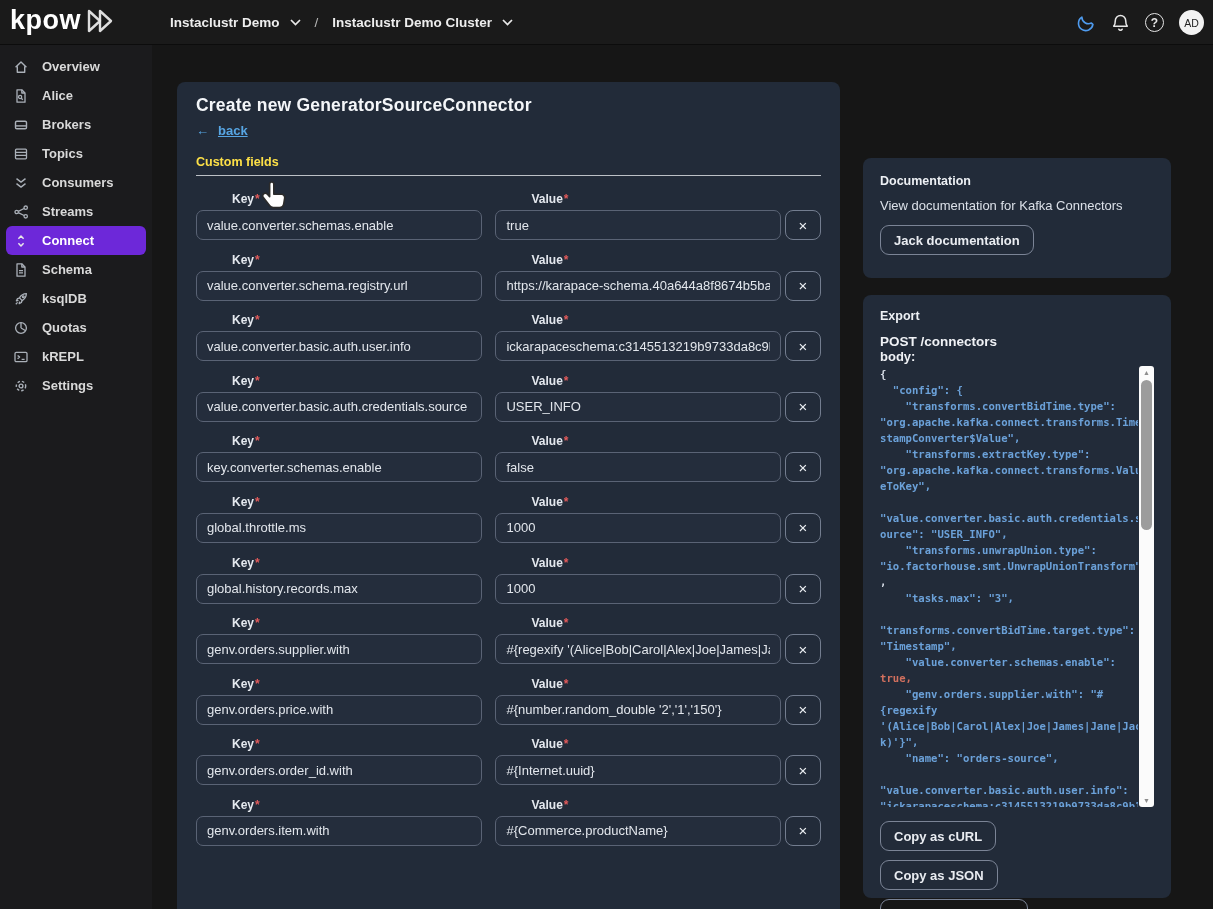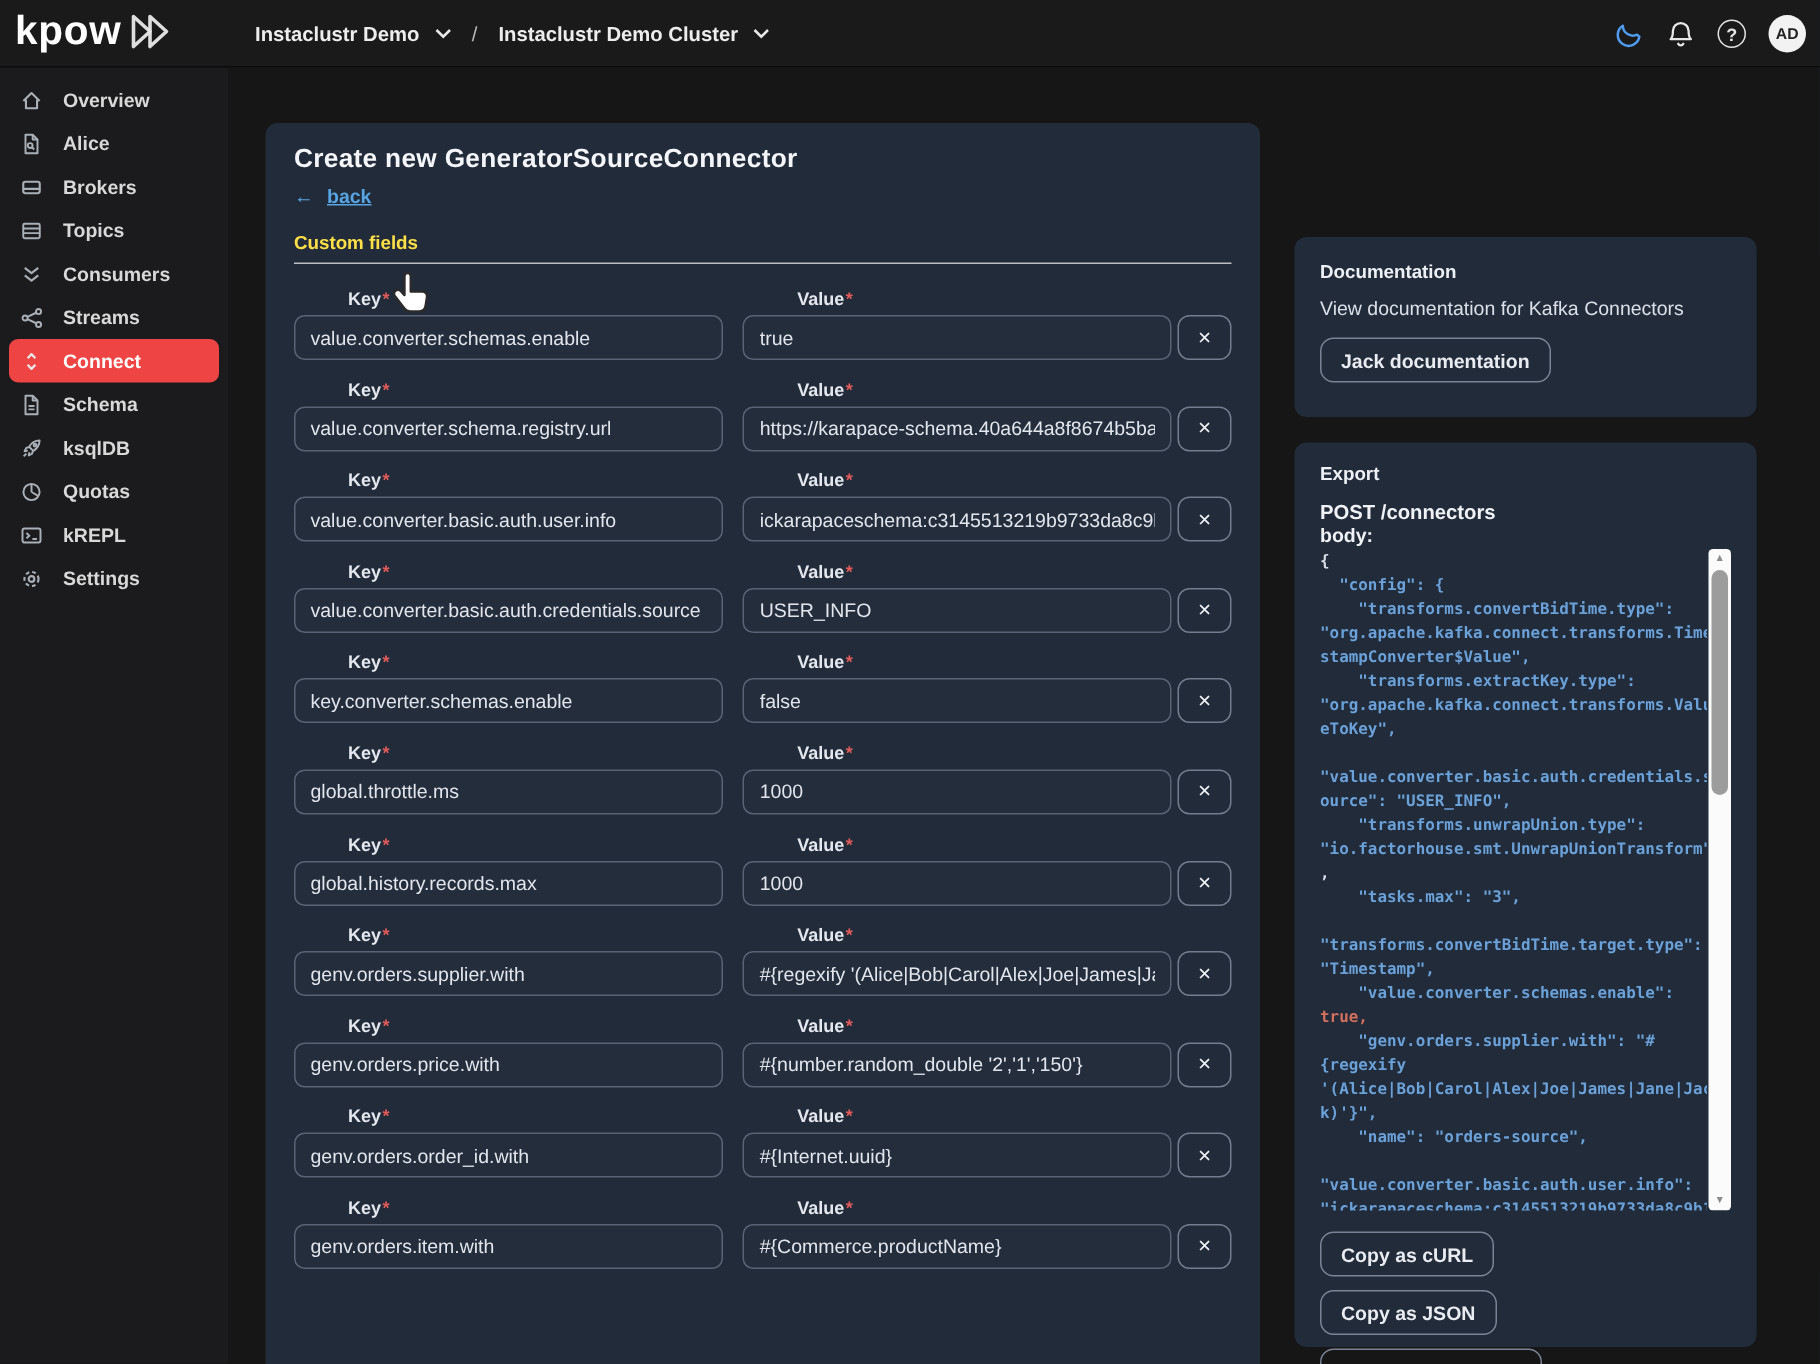--- a/index.html
+++ b/index.html
@@ -11,29 +11,29 @@
   .topnav { position:absolute; left:0; top:0; width:1213px; height:45px; background:#1a1a1a;
             border-bottom:1px solid #0c0c0c; z-index:5; }
   .logo { position:absolute; left:10px; top:5px; display:flex; align-items:center; gap:2px;justify-content:flex-end; }
   .logo-text { color:#fff; font-size:27px; font-weight:700; letter-spacing:.5px; }
   .crumbs { position:absolute; left:170px; top:0; height:45px; display:flex; align-items:center; gap:14px;
             color:#ededed; font-size:13.5px; font-weight:600; }
   .crumb { display:flex; align-items:center; gap:10px; cursor:pointer; }
   .crumb-sep { color:#b9b9b9; font-weight:400; }
   .nav-icons { position:absolute; right:9px; top:0; height:45px; display:flex; align-items:center; gap:15px; }
   .avatar { width:25px; height:25px; border-radius:50%; background:#f2f2f2; color:#222;
-            font-size:10.5px; font-weight:700; display:flex; align-items:center; justify-content:center; }
+            font-size:10.5px; font-weight:400; display:flex; align-items:center; justify-content:center; }
   .qcircle { width:19px; height:19px; border-radius:50%; border:1.6px solid #e4e4e4; color:#e4e4e4;
              font-size:12px; font-weight:700; display:flex; align-items:center; justify-content:center; }
 
   
   .sidebar { position:absolute; left:0; top:45px; width:152px; height:864px; background:#1b1b1d; padding-top:7px; }
   .sitem { height:29px; margin:0 6px; padding:0 7px; display:flex; align-items:center; gap:13px;
            border-radius:6px; cursor:pointer; }
-  .sitem.active { background:#ef4444; }
+  .sitem.active { background:#6d28d9; }
   .sicon { width:16px; height:16px; display:flex; align-items:center; justify-content:center; }
   .slabel { color:#d9d9d9; font-size:13px; font-weight:600; }
   .sitem.active .slabel { color:#fff; }
 
   
   .card { position:absolute; background:#222b39; border-radius:8px; }
   .main-card { left:177px; top:82px; width:663px; height:900px; padding:13px 19px; }
   .doc-card  { left:863px; top:158px; width:308px; height:120px; padding:16px 17px; }
   .exp-card  { left:863px; top:295px; width:308px; height:603px; padding:14px 17px; }
 

